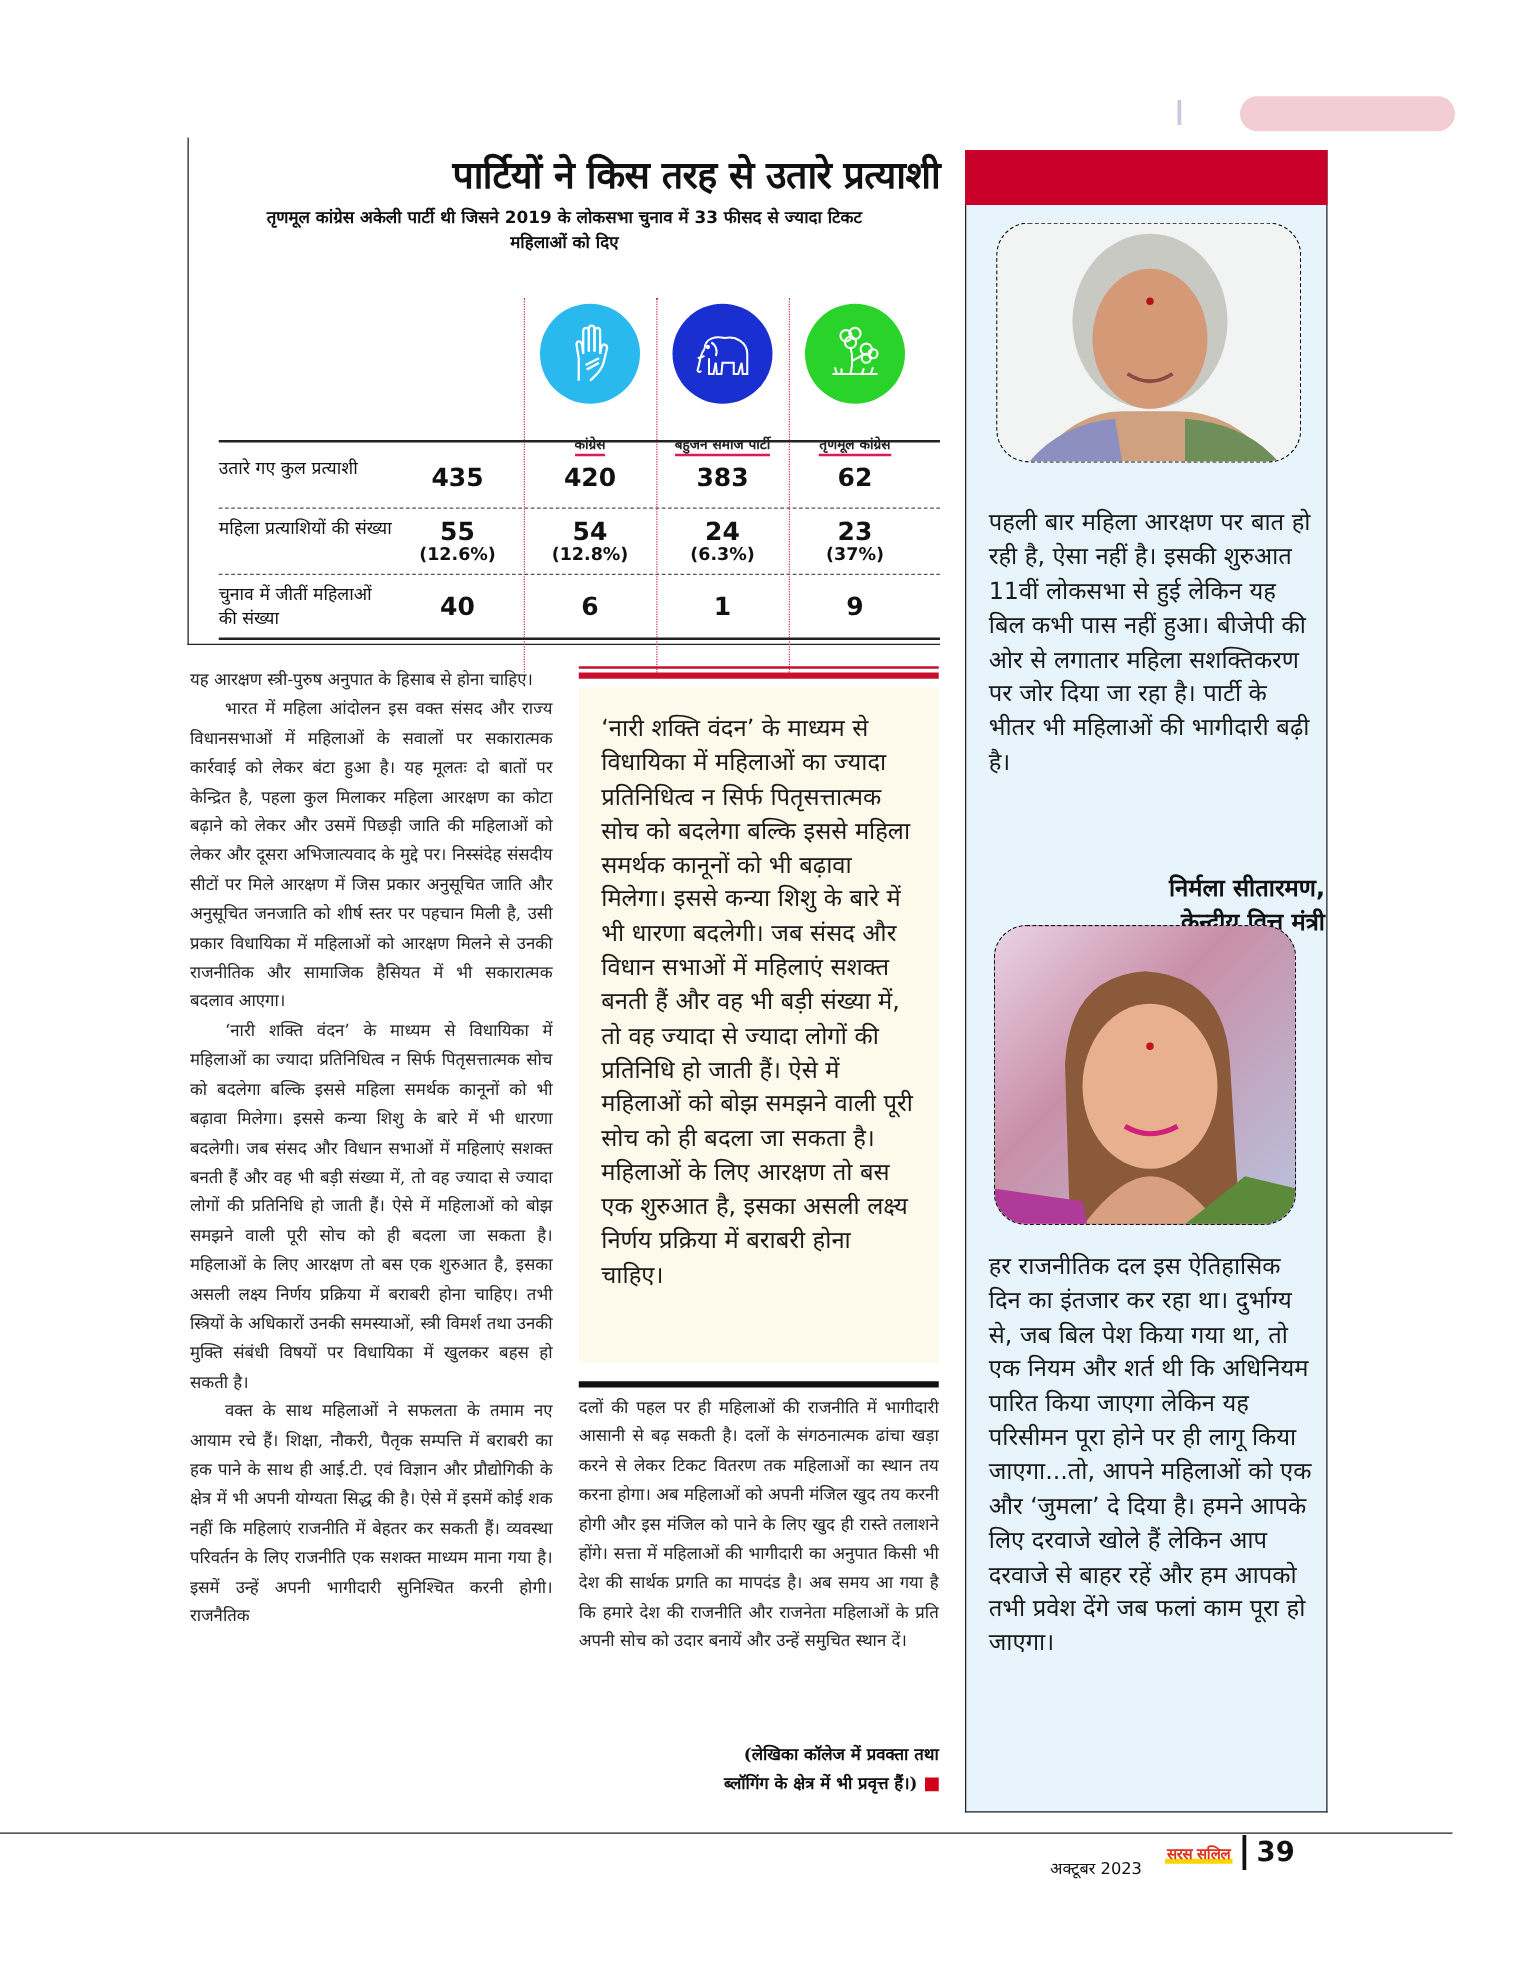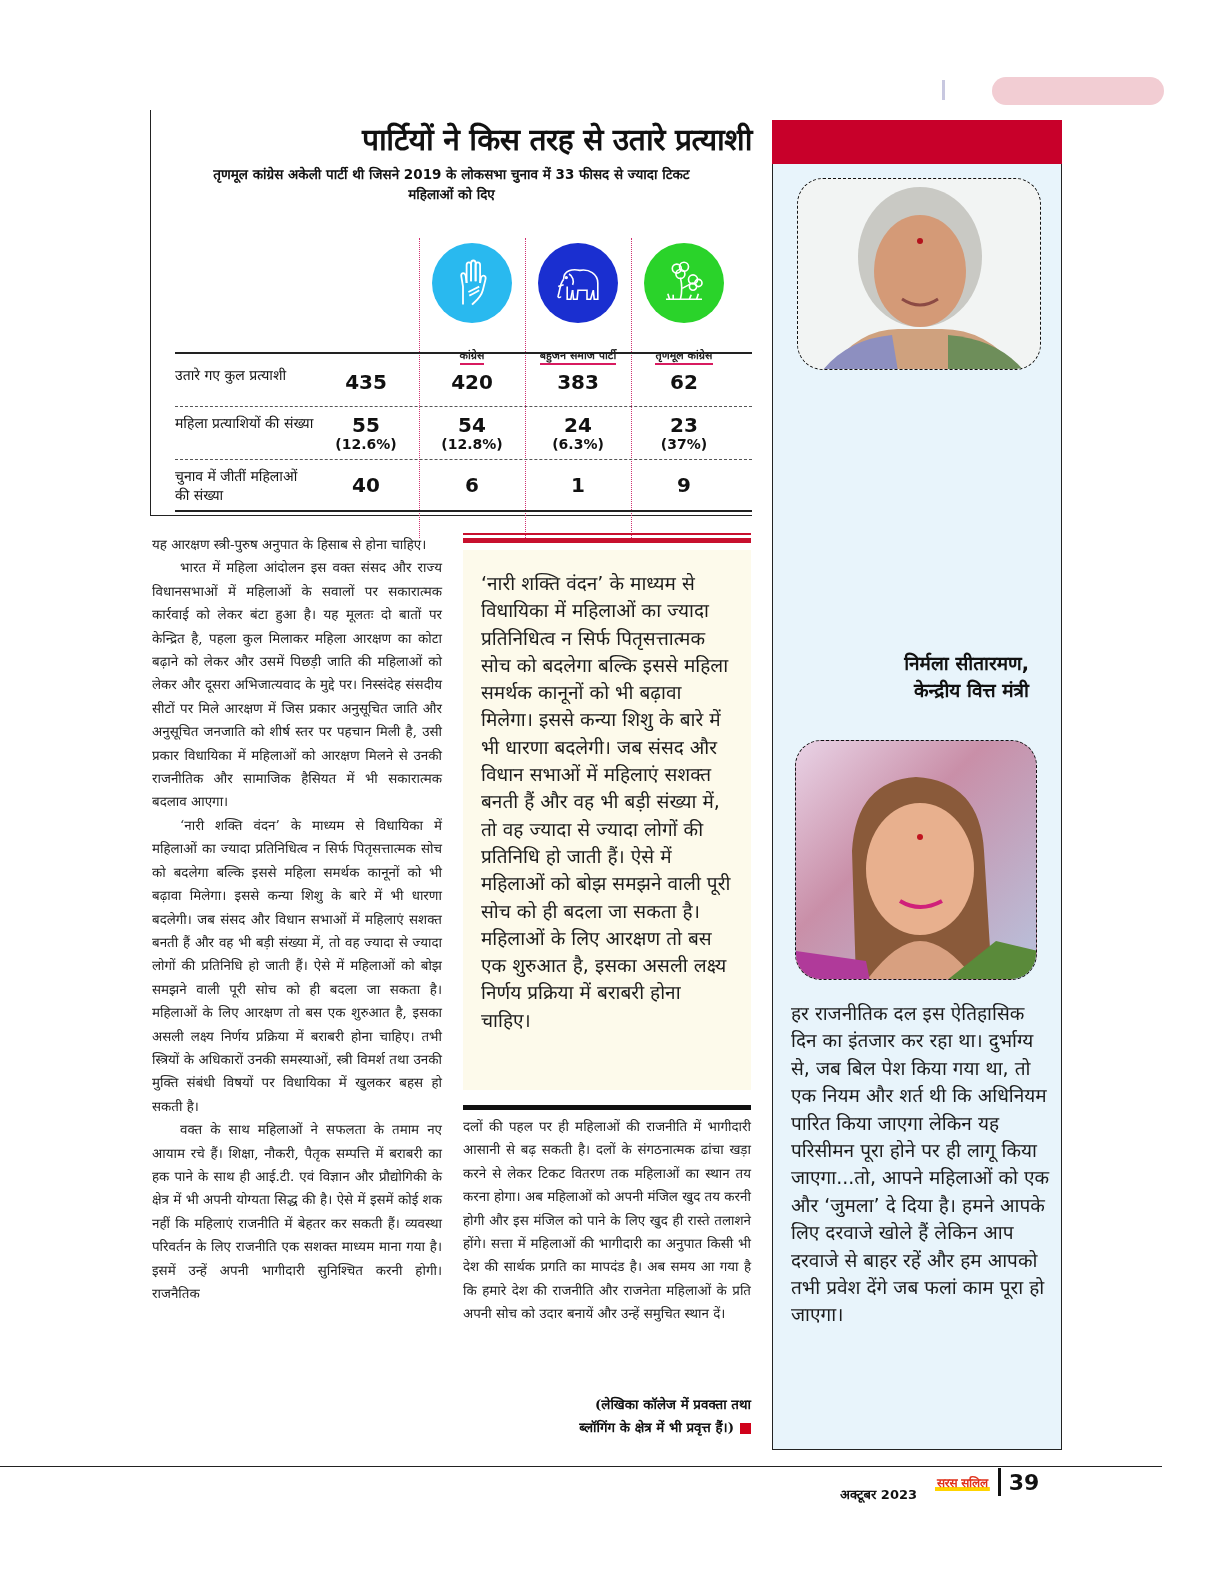--- a/index.html
+++ b/index.html
@@ -51,28 +51,28 @@
   
   .sidebar { position: absolute; left: 772px; top: 120px; width: 290px; height: 1330px; background: #e8f4fb; border: 1px solid #222; border-top: none; }
   .sidebar-header { position: absolute; left: 772px; top: 120px; width: 290px; height: 44px; background: #c8002a; }
   .photo { position: absolute; border: 1px dashed #111; border-radius: 26px; overflow: hidden; }
   .photo-1 { left: 24px; top: 58px; width: 244px; height: 192px; background: #f2f4f3; }
   .photo-2 { left: 22px; top: 620px; width: 242px; height: 240px; background: linear-gradient(135deg, #e9d3e6 0%, #c98fa8 40%, #b8c3de 100%); }
 
   .quote { position: absolute; font-family: "DejaVu Sans", sans-serif; font-size: 19px; line-height: 27.4px; color: #1a1a1a; }
   .quote-1 { left: 18px; top: 285px; width: 262px; }
   .quote-2 { left: 18px; top: 880px; width: 262px; }
-  .attrib { position: absolute; right: 32px; text-align: right; font-family: "DejaVu Sans", sans-serif; font-weight: bold; font-size: 19px; line-height: 27px; color: #111; }
+  .attrib { position: absolute; right: 1px; text-align: right; font-family: "DejaVu Sans", sans-serif; font-weight: bold; font-size: 19px; line-height: 27px; color: #111; margin-top: 48px; }
   .attrib-1 { top: 530px; }
   .attrib-2 { top: 1262px; }
 
   
   .footer-rule { position: absolute; left: 0; top: 1466px; width: 1162px; border-top: 1px solid #222; }
   .footer { position: absolute; top: 1470px; left: 840px; height: 24px; display: flex; align-items: center; }
-  .footer-date { font-weight: bold; font-size: 13px; color: #111; margin-top: 24px; }
+  .footer-date { font-weight: normal; font-size: 13px; color: #111; margin-top: 24px; }
   .footer-mag { margin-left: 18px; font-weight: bold; font-size: 12px; color: #e0311b; background: linear-gradient(#ffd400, #ffd400) bottom/100% 4px no-repeat; padding: 0 2px; letter-spacing: -0.3px; }
   .footer-bar { width: 3px; height: 28px; background: #111; margin-left: 8px; }
   .footer-page { margin-left: 8px; font-weight: 900; font-size: 22px; color: #111; }
 </style>
 </head>
 <body>
 
 <div class="top-tick"></div>
 <div class="top-pill"></div>
 
@@ -190,20 +190,21 @@
     <svg width="244" height="192" viewBox="0 0 244 192">
       <ellipse cx="122" cy="78" rx="62" ry="70" fill="#c9c9c4"></ellipse>
       <ellipse cx="122" cy="92" rx="46" ry="56" fill="#d49a77"></ellipse>
       <circle cx="122" cy="62" r="3" fill="#b3121c"></circle>
       <path d="M104 120 Q122 132 140 120" stroke="#8c4a44" stroke-width="3" fill="none"></path>
       <path d="M30 192 Q60 150 100 150 L144 150 Q190 150 220 192 Z" fill="#cfa17e"></path>
       <path d="M24 192 Q50 160 94 156 L100 192 Z" fill="#8d8fc0"></path>
       <path d="M150 156 Q200 160 226 192 L150 192 Z" fill="#6e8e5a"></path>
     </svg>
   </div>
+  <div class="quote quote-1">पहली बार महिला आरक्षण पर बात हो रही है, ऐसा नहीं है। इसकी शुरुआत 11वीं लोकसभा से हुई लेकिन यह बिल कभी पास नहीं हुआ। बीजेपी की ओर से लगातार महिला सशक्तिकरण पर जोर दिया जा रहा है। पार्टी के भीतर भी महिलाओं की भागीदारी बढ़ी है।</div>
   <div class="attrib attrib-1">
     <div>निर्मला सीतारमण,</div>
     <div>केन्द्रीय वित्त मंत्री</div>
   </div>
 
   <div class="photo photo-2">
     <svg width="242" height="240" viewBox="0 0 242 240">
       <path d="M60 240 L56 110 Q60 40 120 36 Q184 40 188 110 L196 240 Z" fill="#8a5a3a"></path>
       <ellipse cx="124" cy="128" rx="54" ry="66" fill="#e8b08e"></ellipse>
       <circle cx="124" cy="96" r="3" fill="#c0141f"></circle>

